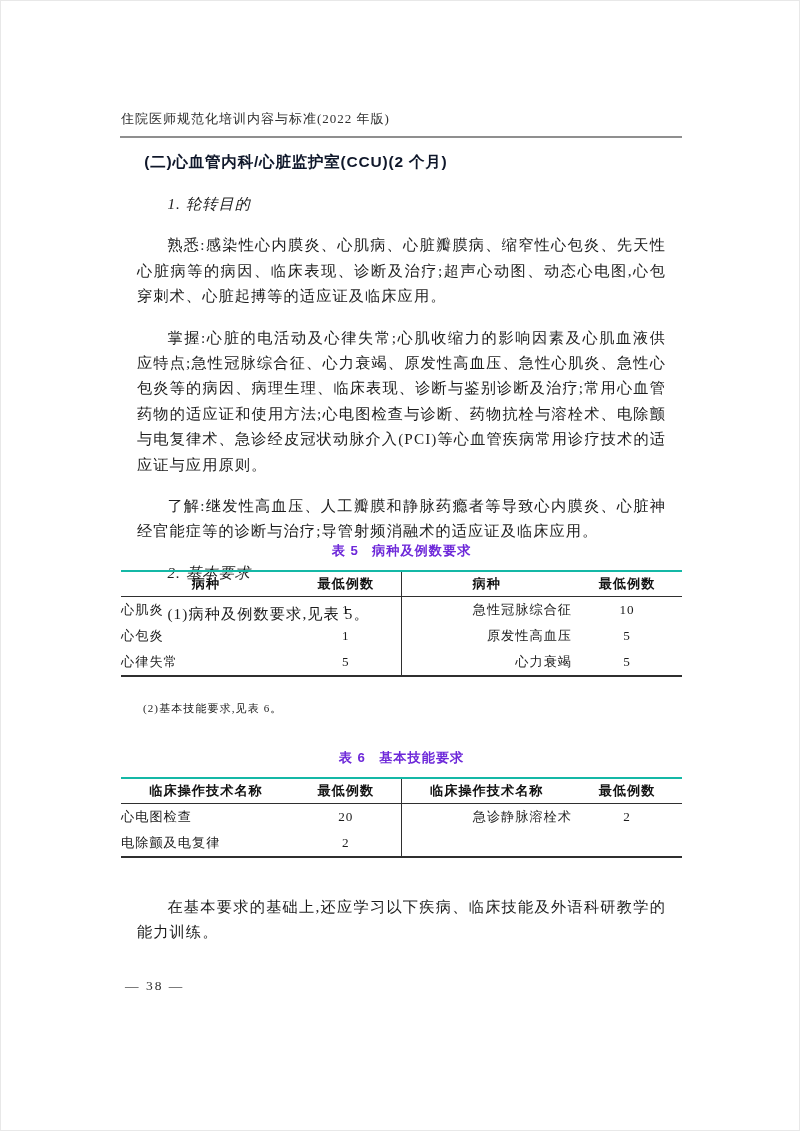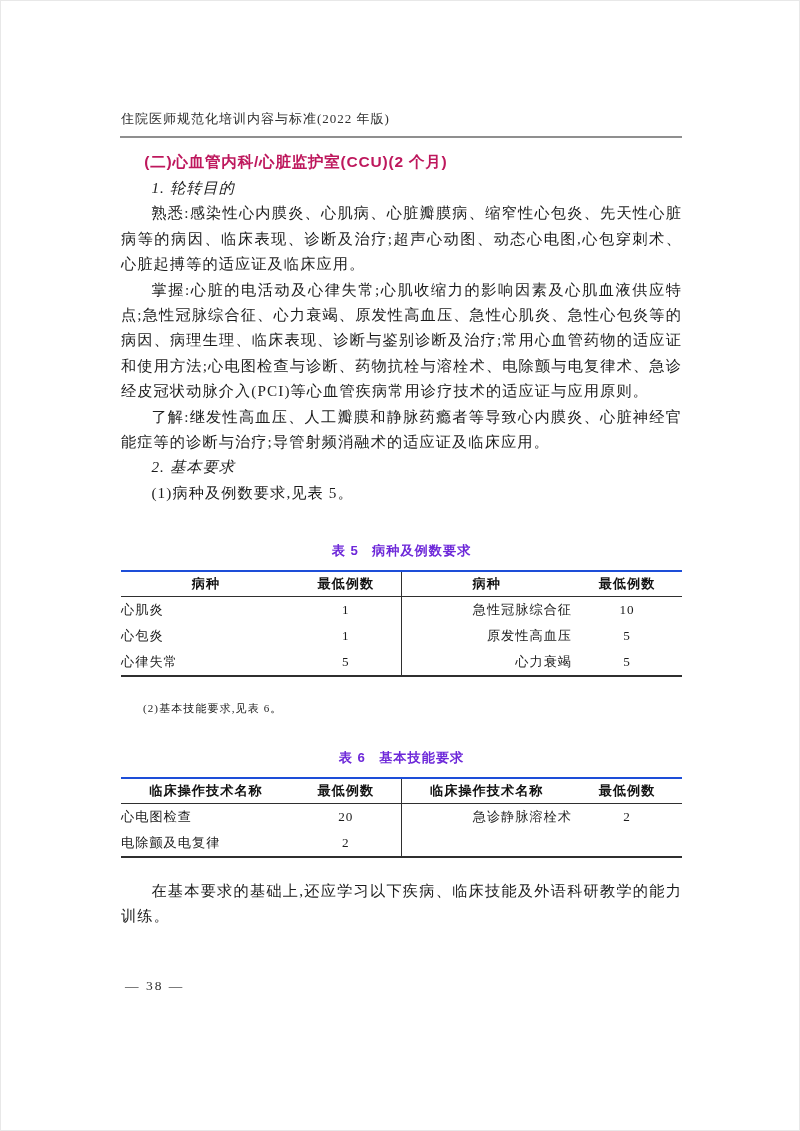--- a/index.html
+++ b/index.html
@@ -45,24 +45,24 @@
     width: 561px;
   }
   .sec-title {
     margin: 0;
     font-family: "Liberation Sans", "DejaVu Sans", sans-serif;
     font-size: 15.5px;
     font-weight: bold;
     line-height: 26px;
     text-indent: 1.5em;
     letter-spacing: 0.8px;
-    color: #be185d;
+    color: #0f172a;
   }
   p.body {
-    margin: 0;
+    margin: 16px;
     font-size: 15.2px;
     line-height: 25.4px;
     text-align: justify;
     text-indent: 2em;
     letter-spacing: 1.1px;
   }
   p.kai {
     font-style: italic;
     text-align: left;
   }
@@ -87,21 +87,21 @@
     line-height: 21px;
     margin: 0 0 9px 0;
     letter-spacing: 1px;
     color: #6d28d9;
   }
   .cap-text { margin-left: 1em; }
   table.doc {
     width: 100%;
     border-collapse: collapse;
     table-layout: fixed;
-    border-top: 2px solid #1d4ed8;
+    border-top: 2px solid #14b8a6;
     border-bottom: 2px solid #2f2f2f;
     font-size: 13.2px;
     color: #1c1c1c;
   }
   table.doc thead th {
     font-family: "Liberation Sans", "DejaVu Sans", sans-serif;
     font-weight: bold;
     font-size: 13.2px;
     border-bottom: 1px solid #2f2f2f;
     height: 24px;

